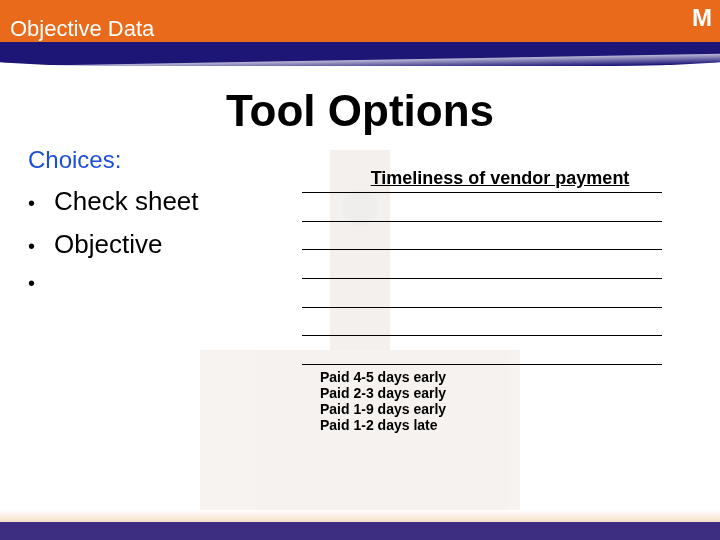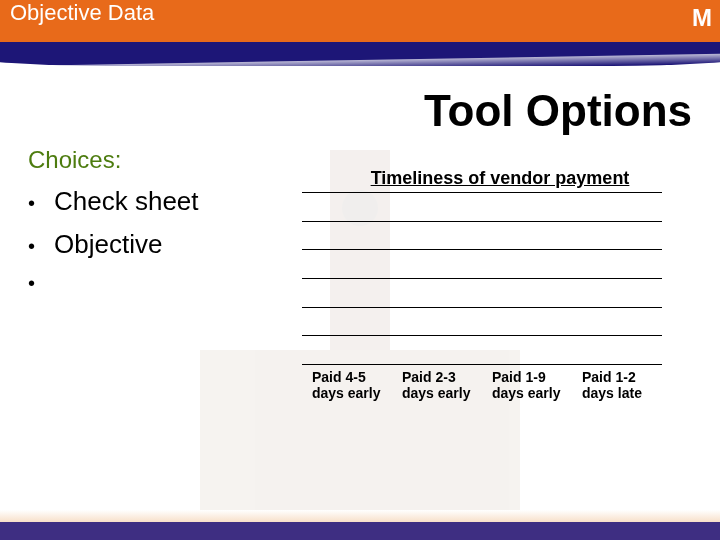--- a/index.html
+++ b/index.html
@@ -46,21 +46,21 @@
     width: 320px;
     height: 160px;
     background: #7a5030;
   }
   .header-bar {
     position: relative;
     width: 100%;
     height: 42px;
     background: #e86a1a;
     display: flex;
-    align-items: flex-start;
+    align-items: flex-end;
     padding: 0 10px;
     box-sizing: border-box;
     z-index: 5;
   }
   .header-title {
     color: #ffffff;
     font-size: 22px;
     font-weight: normal;
   }
   .header-right {
@@ -99,36 +99,36 @@
   .content {
     position: relative;
     z-index: 5;
     padding: 0 28px;
     box-sizing: border-box;
   }
   .main-title {
     font-size: 44px;
     font-weight: bold;
     color: #000;
-    text-align: right;
+    text-align: center;
     margin: 6px 0 10px 0;
   }
   .cols {
     display: flex;
     gap: 30px;
   }
   .left-col {
     width: 240px;
   }
   .right-col {
     flex: 1;
   }
   .section-head {
     font-size: 24px;
-    color: #4d7c0f;
+    color: #1d4ed8;
     margin: 0 0 10px 0;
   }
   .bullet {
     display: flex;
     align-items: baseline;
     margin: 12px 0;
   }
   .bullet .dot {
     width: 26px;
     font-size: 20px;
@@ -176,22 +176,23 @@
     padding-left: 8px;
     box-sizing: border-box;
   }
   .bar {
     width: 46px;
     background: #3b1e6e;
   }
   .xlabels {
     display: flex;
     width: 360px;
-    margin-left: 8px;
+    margin-left: 16px;
     margin-top: 4px;
+    flex-direction: column;
   }
   .xlabel {
     flex: 1;
     font-size: 14px;
     font-weight: bold;
     line-height: 1.15;
     padding-left: 6px;
     padding-right: 4px;
   }
   .footer-grad {

